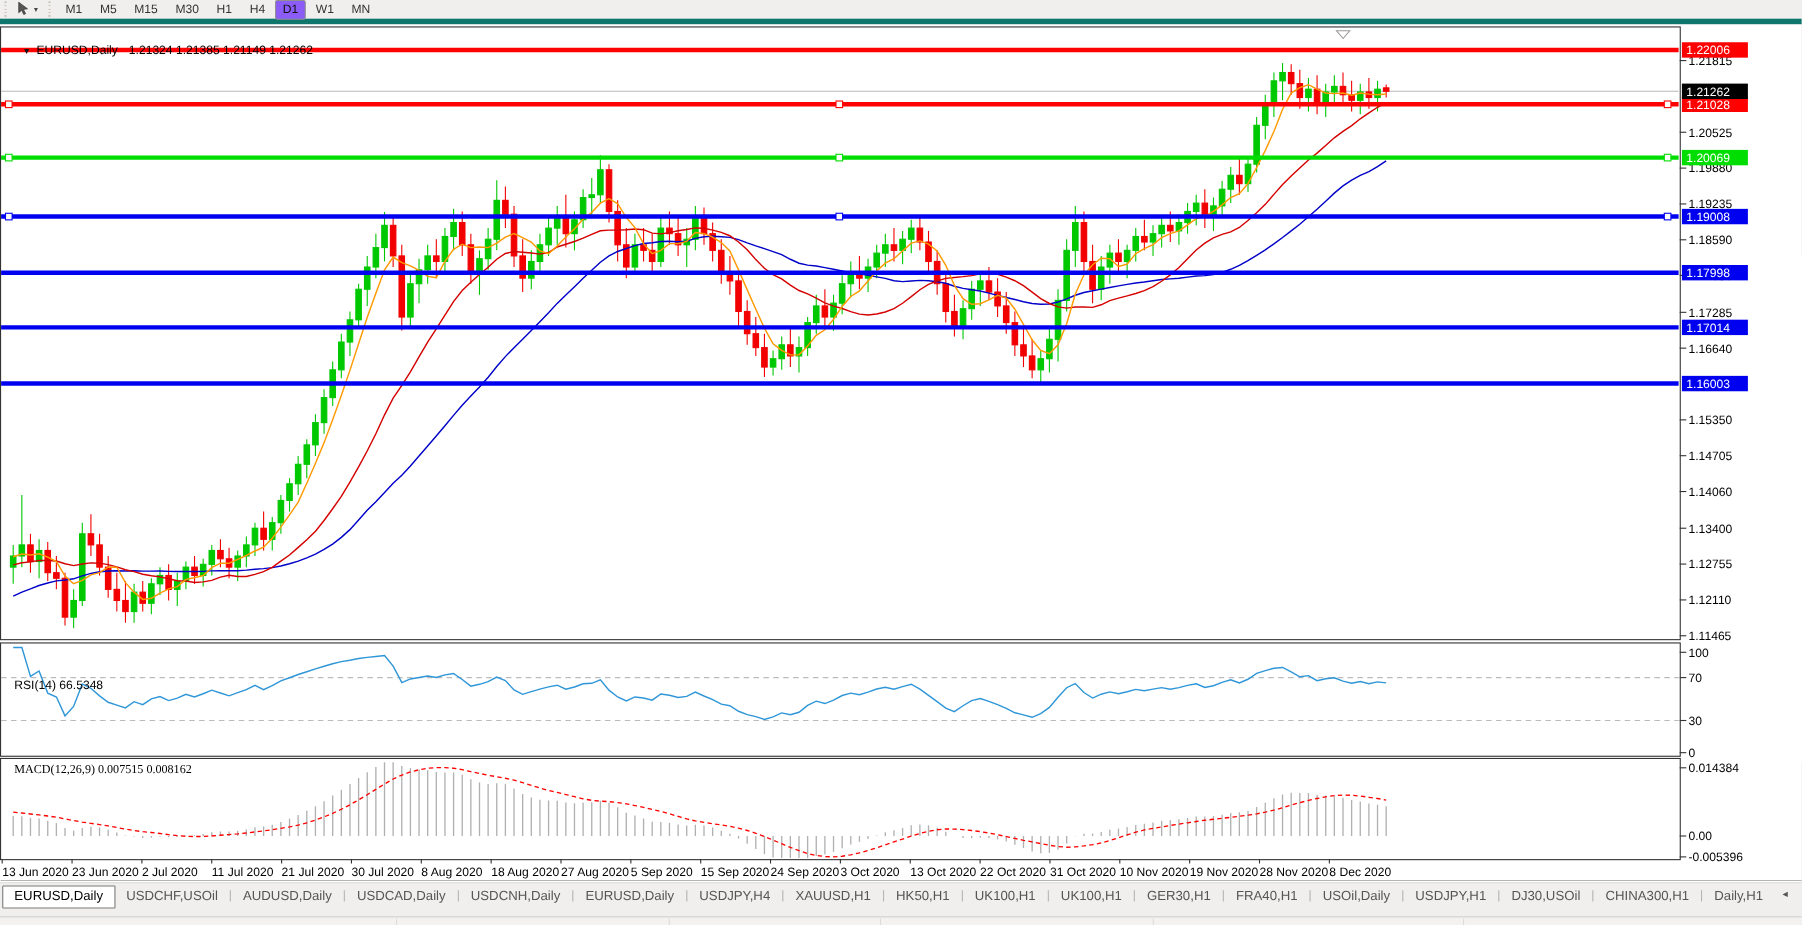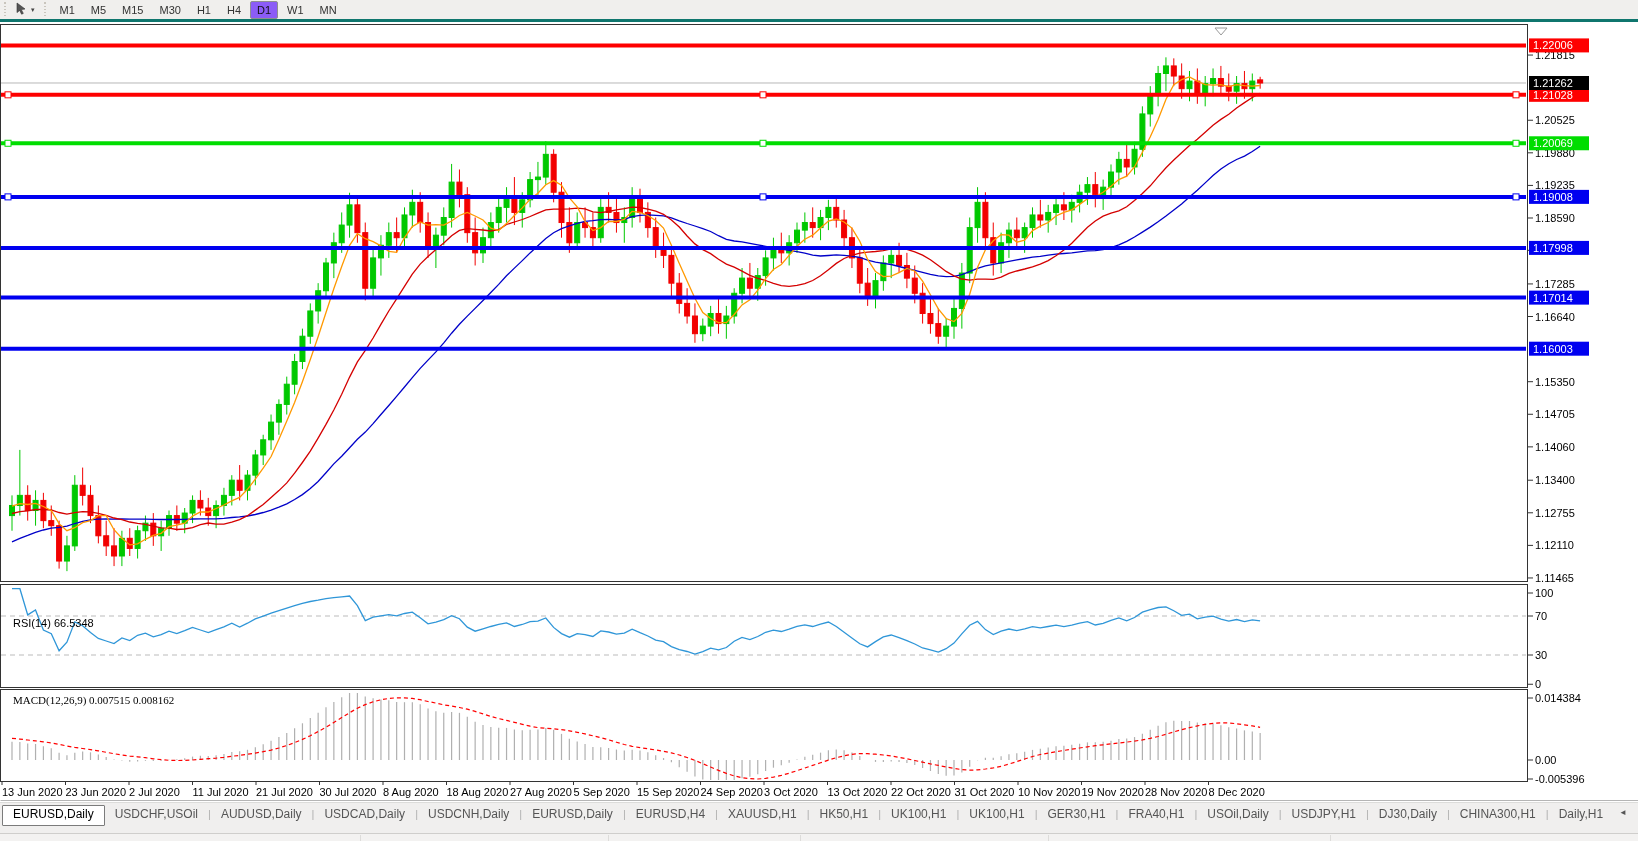--- a/index.html
+++ b/index.html
@@ -2,21 +2,21 @@
 <html><head>
 <meta charset="utf-8">
 <style>
   * { margin:0; padding:0; box-sizing:border-box; }
   body { background:#888; font-family:"Liberation Sans", sans-serif; }
   #screen { position:relative; width:1638px; height:841px; background:#fff; overflow:hidden;
             font-family:"Liberation Sans", sans-serif; }
 
   
   #toolbar { position:absolute; left:0; top:0; width:1638px; height:22px;
-             background:#f0efed; border-bottom:3px solid #0f766e; display:flex; align-items:center; }
+             background:#f0efed; border-bottom:5px solid #0f766e; display:flex; align-items:center; }
   .grip { width:5px; height:16px; margin:0 4px 0 3px;
           background-image:repeating-linear-gradient(#c9c5bd 0 1px, transparent 1px 3px);
           background-size:2px 100%; background-repeat:repeat-y; background-position:1px 1px; }
   .tool-combo { display:flex; align-items:center; height:18px; padding:0 3px; margin-right:2px; }
   .tool-combo .glyph { font-size:11px; color:#333; line-height:1; }
   .tool-combo .dd { font-size:7px; color:#444; margin-left:3px; }
   .tf-btn { height:18px; min-width:26px; padding:0 6px; margin:0 1px; font-size:11px; color:#333;
             display:flex; align-items:center; justify-content:center; border:1px solid transparent;
             background:transparent; cursor:default; }
   .tf-btn.active { background:#8b5cf6; border:1px solid #8f8f8f; border-radius:2px; color:#111; }
@@ -708,20 +708,23 @@
         <text x="1018" y="796" font-size="11" font-family="Liberation Sans, sans-serif" fill="#000">10 Nov 2020</text>
         <line x1="1081.5" y1="781" x2="1081.5" y2="785" stroke="#333" stroke-width="1"></line>
         <text x="1081.5" y="796" font-size="11" font-family="Liberation Sans, sans-serif" fill="#000">19 Nov 2020</text>
         <line x1="1145" y1="781" x2="1145" y2="785" stroke="#333" stroke-width="1"></line>
         <text x="1145" y="796" font-size="11" font-family="Liberation Sans, sans-serif" fill="#000">28 Nov 2020</text>
         <line x1="1208.5" y1="781" x2="1208.5" y2="785" stroke="#333" stroke-width="1"></line>
         <text x="1208.5" y="796" font-size="11" font-family="Liberation Sans, sans-serif" fill="#000">8 Dec 2020</text>
       </g>
     </svg>
 
+  <div class="pane-label" id="main-title">
+    <span class="menu-arrow">▼</span><span class="sym">EURUSD,Daily</span><span>1.21324 1.21385 1.21149 1.21262</span>
+  </div>
   <div class="pane-label" id="rsi-label">RSI(14) 66.5348</div>
   <div class="pane-label" id="macd-label">MACD(12,26,9) 0.007515 0.008162</div>
 
   <div class="pane-divider" style="top:580px;"></div>
   <div class="pane-divider" style="top:686px;"></div>
   <div class="axis-hot" style="left:1528px;top:25px;width:110px;height:757px;"></div>
   <div class="axis-hot" style="left:0;top:782px;width:1527px;height:19px;"></div>
 
   <div id="tabbar">
     <div id="tabs-holder" style="display:flex;align-items:flex-start;">
@@ -729,39 +732,39 @@
         <div class="tab">USDCHF,USOil</div>
         <span class="tab-sep">|</span>
         <div class="tab">AUDUSD,Daily</div>
         <span class="tab-sep">|</span>
         <div class="tab">USDCAD,Daily</div>
         <span class="tab-sep">|</span>
         <div class="tab">USDCNH,Daily</div>
         <span class="tab-sep">|</span>
         <div class="tab">EURUSD,Daily</div>
         <span class="tab-sep">|</span>
-        <div class="tab">EURUSD,H4</div>
+        <div class="tab">USDJPY,H4</div>
         <span class="tab-sep">|</span>
         <div class="tab">XAUUSD,H1</div>
         <span class="tab-sep">|</span>
         <div class="tab">HK50,H1</div>
         <span class="tab-sep">|</span>
         <div class="tab">UK100,H1</div>
         <span class="tab-sep">|</span>
         <div class="tab">UK100,H1</div>
         <span class="tab-sep">|</span>
         <div class="tab">GER30,H1</div>
         <span class="tab-sep">|</span>
         <div class="tab">FRA40,H1</div>
         <span class="tab-sep">|</span>
         <div class="tab">USOil,Daily</div>
         <span class="tab-sep">|</span>
         <div class="tab">USDJPY,H1</div>
         <span class="tab-sep">|</span>
-        <div class="tab">DJ30,Daily</div>
+        <div class="tab">DJ30,USOil</div>
         <span class="tab-sep">|</span>
         <div class="tab">CHINA300,H1</div>
         <span class="tab-sep">|</span>
         <div class="tab">Daily,H1</div>
       </div>
     <div id="tab-arrows">
       <span>◄</span>
       <span>►</span>
     </div>
   </div>

